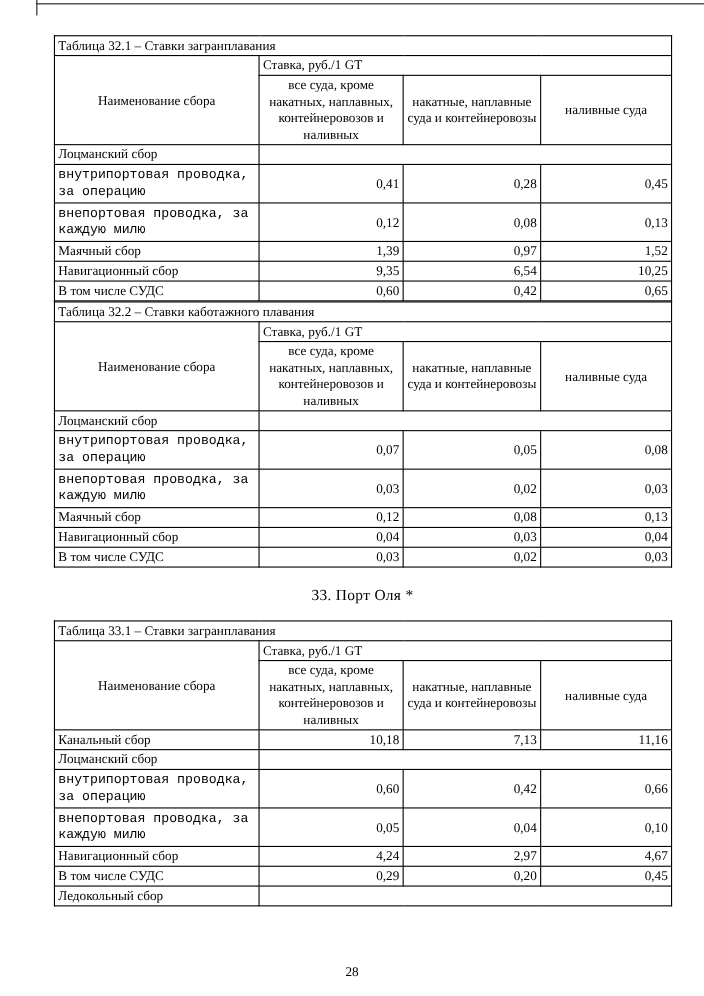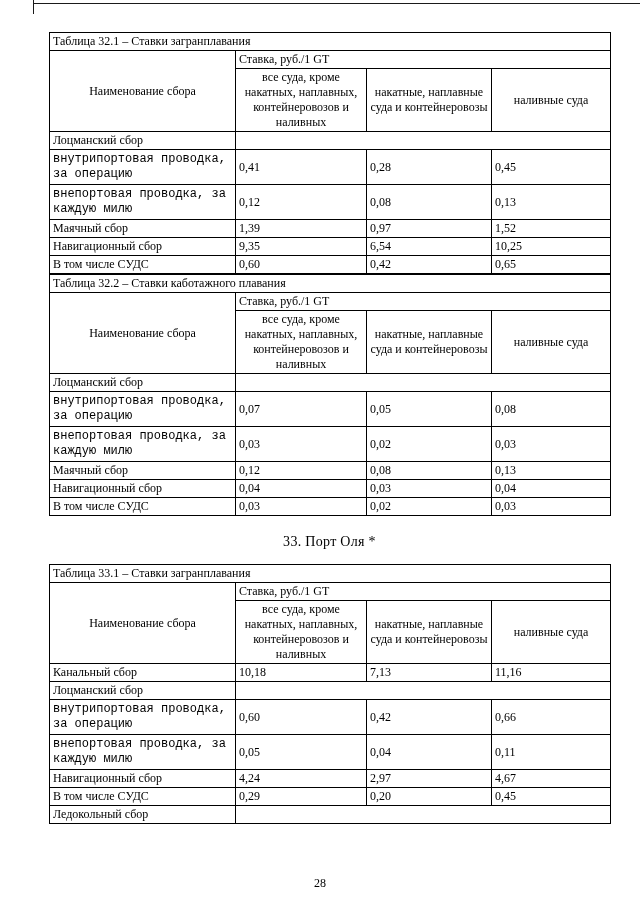--- a/index.html
+++ b/index.html
@@ -70,21 +70,21 @@
   }
   td.col-hdr {
     text-align: center;
     height: 60px;
     padding: 2px 3px;
   }
   td.name {
     text-align: left;
   }
   td.val {
-    text-align: left;
+    text-align: right;
   }
   tr.single td { height: 15px; }
   tr.double td.name { height: 32px; font-family: Liberation Mono, monospace; }
   .page-number {
     position: absolute;
     bottom: 14px;
     left: 0;
     width: 100%;
     text-align: center;
     font-size: 12px;
@@ -248,21 +248,21 @@
     <tr class="double">
       <td class="name">внутрипортовая проводка, за операцию</td>
       <td class="val">0,60</td>
       <td class="val">0,42</td>
       <td class="val">0,66</td>
     </tr>
     <tr class="double">
       <td class="name">внепортовая проводка, за каждую милю</td>
       <td class="val">0,05</td>
       <td class="val">0,04</td>
-      <td class="val">0,11</td>
+      <td class="val">0,10</td>
     </tr>
     <tr class="single">
       <td class="name">Навигационный сбор</td>
       <td class="val">4,24</td>
       <td class="val">2,97</td>
       <td class="val">4,67</td>
     </tr>
     <tr class="single">
       <td class="name">В том числе СУДС</td>
       <td class="val">0,29</td>

